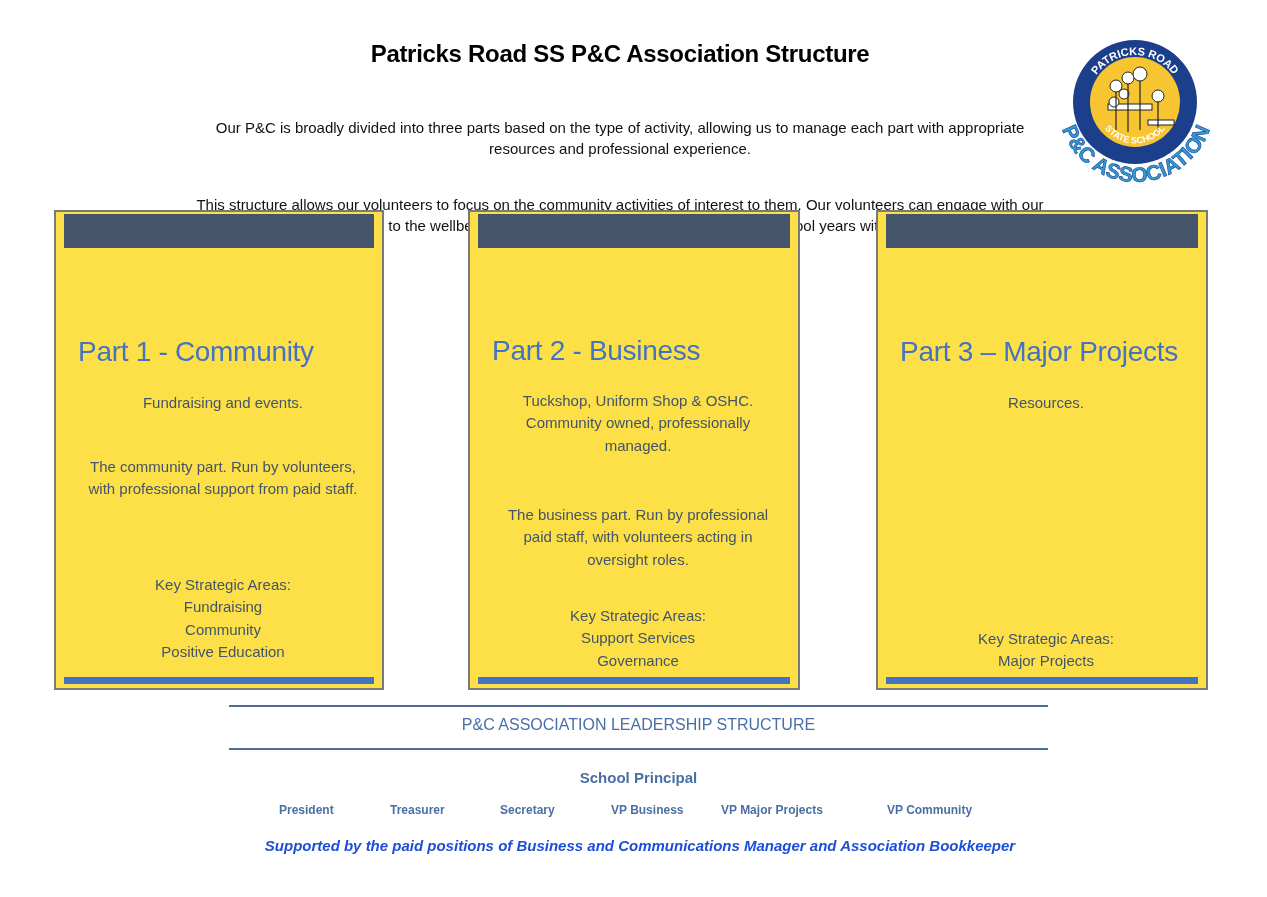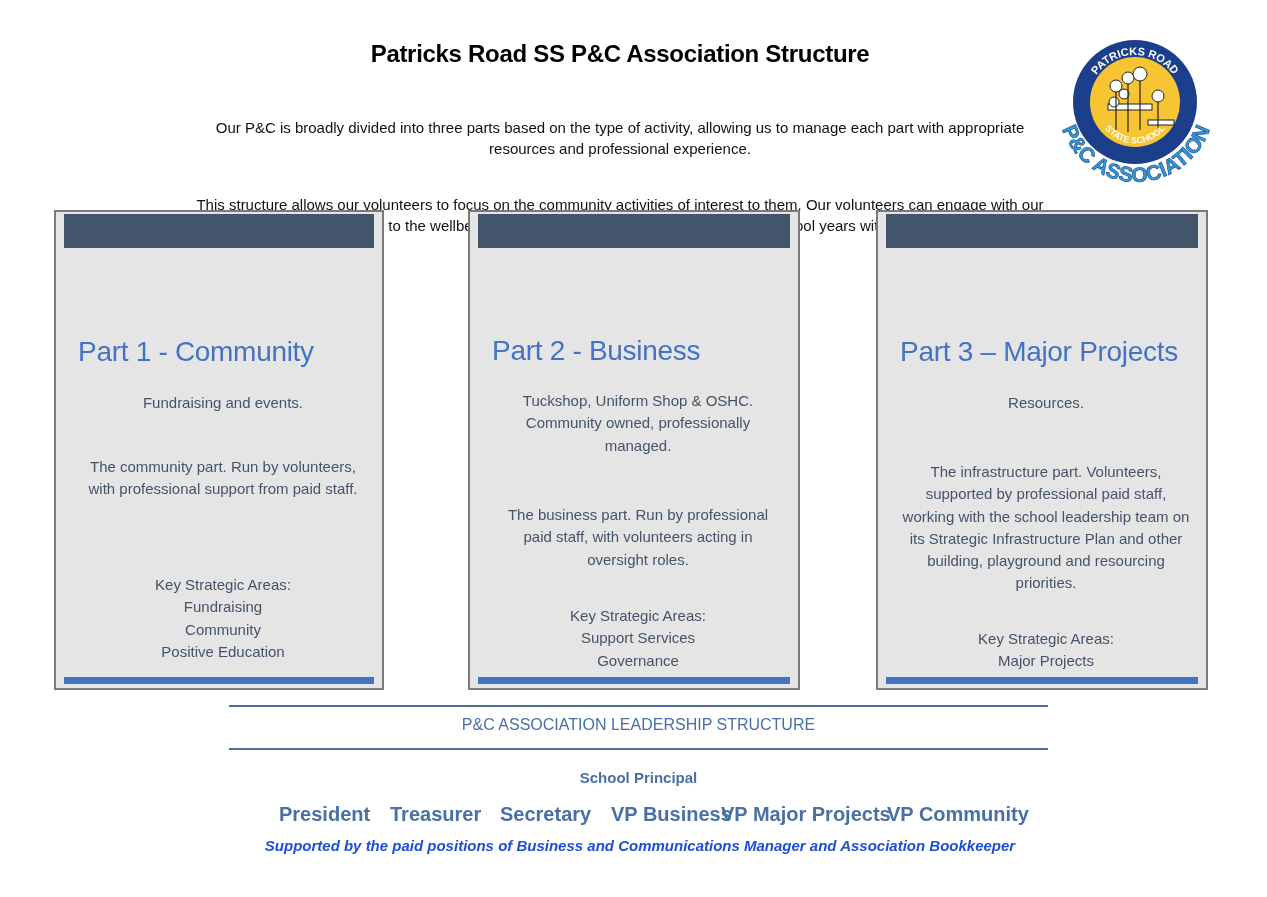--- a/index.html
+++ b/index.html
@@ -3,34 +3,34 @@
 <meta charset="utf-8">
 <style>
   html, body { margin: 0; padding: 0; background: #ffffff; }
   body { width: 1267px; height: 897px; position: relative; overflow: hidden; font-family: "Liberation Sans", sans-serif; }
   .title { position: absolute; left: 200px; width: 840px; top: 40px; text-align: center; font-size: 24px; font-weight: bold; color: #000; letter-spacing: -0.3px; }
   .intro { position: absolute; left: 190px; width: 860px; text-align: center; font-size: 15px; line-height: 21px; color: #111; margin-top: 40px; }
   .intro1 { top: 77px; }
   .intro2 { top: 154px; }
   .logo { position: absolute; left: 1048px; top: 34px; width: 172px; height: 160px; }
 
-  .card { position: absolute; top: 210px; height: 480px; border: 2px solid #7a7a7a; background: #e5e5e5; box-sizing: border-box; }
+  .card { position: absolute; top: 210px; height: 480px; border: 2px solid #7a7a7a; background: #fde047; box-sizing: border-box; }
   .card-top { position: absolute; left: 8px; right: 8px; top: 2px; height: 34px; background: #44546a; }
   .card-bottom { position: absolute; left: 8px; right: 8px; bottom: 4px; height: 7px; background: #4472c4; }
   .card-title { position: absolute; left: 22px; top: 124px; font-size: 28px; color: #4472c4; white-space: nowrap; letter-spacing: -0.3px; }
   .card-text { position: absolute; left: 22px; right: 14px; font-size: 15px; line-height: 22.3px; color: #44546a; text-align: center; }
 
   .c1 { left: 54px; width: 330px; }
   .c2 { left: 468px; width: 332px; }
   .c3 { left: 876px; width: 332px; }
 
   .rule { position: absolute; left: 229px; width: 819px; height: 2px; background: #4e6d99; }
   .leader-head { position: absolute; left: 229px; width: 819px; top: 716px; text-align: center; font-size: 16px; color: #4a6fa5; }
   .principal { position: absolute; left: 229px; width: 819px; top: 769px; text-align: center; font-size: 15px; font-weight: bold; color: #4a6fa5; }
-  .roles { position: absolute; top: 803px; font-size: 20px; font-weight: bold; color: #4a6fa5; white-space: nowrap; text-align: right; }
+  .roles { position: absolute; top: 803px; font-size: 12px; font-weight: bold; color: #4a6fa5; white-space: nowrap; text-align: right; }
   .supported { position: absolute; left: 200px; width: 880px; top: 837px; text-align: center; font-size: 15px; font-weight: bold; font-style: italic; color: #1d4ed8; }
 </style>
 </head>
 <body>
 
 <div class="title">Patricks Road SS P&amp;C Association Structure</div>
 <div class="intro intro1">Our P&amp;C is broadly divided into three parts based on the type of activity, allowing us to manage each part with appropriate resources and professional experience.</div>
 <div class="intro intro2">This structure allows our volunteers to focus on the community activities of interest to them.  Our volunteers can engage with our school, contribute to the wellbeing of our community, and enjoy the Primary School years with our children.</div>
 
 <svg class="logo" viewBox="0 0 172 160">
@@ -92,21 +92,20 @@
     <div>Support Services</div>
     <div>Governance</div>
   </div>
   <div class="card-bottom"></div>
 </div>
 
 <div class="card c3">
   <div class="card-top"></div>
   <div class="card-title">Part 3 – Major Projects</div>
   <div class="card-text" style="top:180px">Resources.</div>
-  <div class="card-text" style="top:249px">The infrastructure part.  Volunteers, supported by professional paid staff, working with the school leadership team on its Strategic Infrastructure Plan and other building, playground and resourcing priorities.</div>
   <div class="card-text" style="top:416px">
     <div>Key Strategic Areas:</div>
     <div>Major Projects</div>
   </div>
   <div class="card-bottom"></div>
 </div>
 
 <div class="rule" style="top:705px"></div>
 <div class="leader-head">P&amp;C ASSOCIATION LEADERSHIP STRUCTURE</div>
 <div class="rule" style="top:748px"></div>

